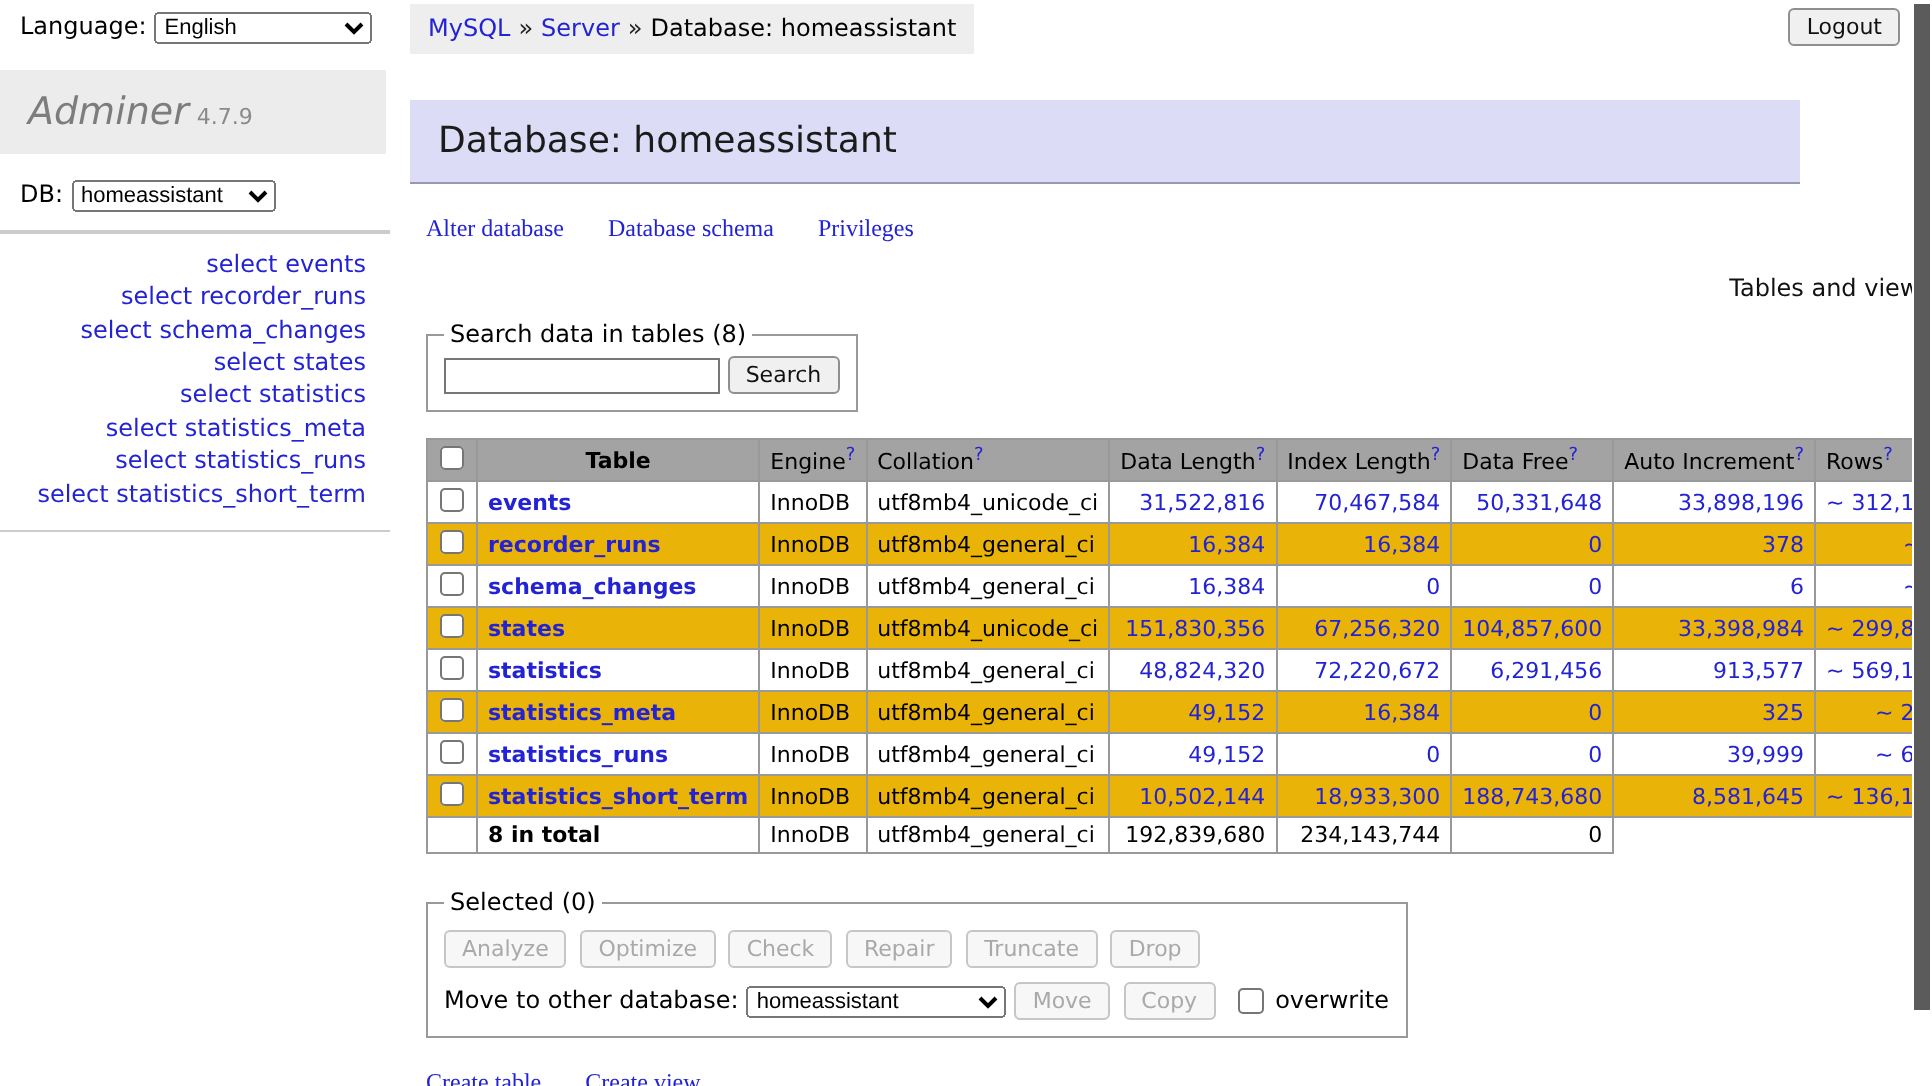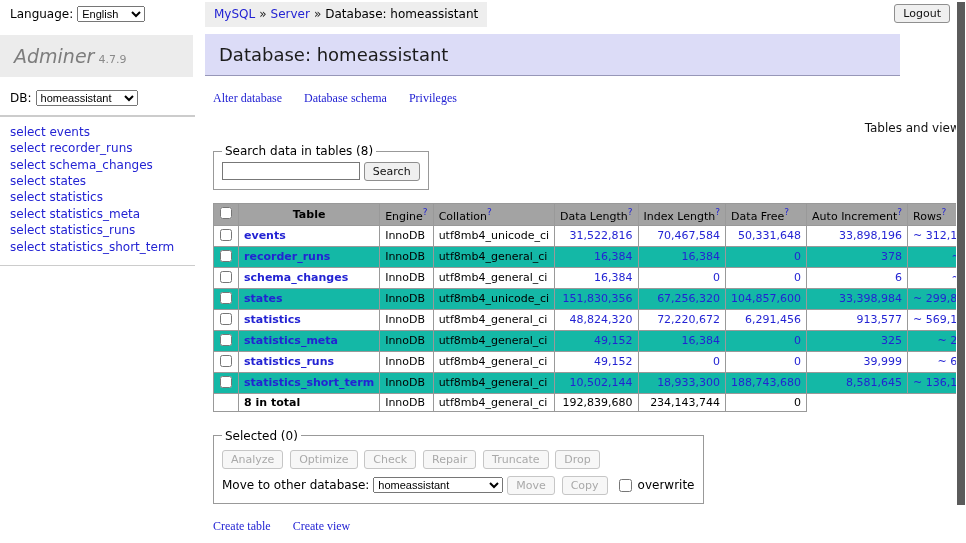--- a/index.html
+++ b/index.html
@@ -7,38 +7,38 @@
   body {
     width:966px; height:543px; position:relative; overflow:hidden;
     background:#fff; color:#000;
     font-family:"DejaVu Sans", sans-serif; font-size:12px;
   }
   a { color:#2323d3; text-decoration:none; cursor:pointer; }
 
   
   #sidebar { position:absolute; left:0; top:0; width:193px; }
   .lang-row { padding:6px 8px 4px 10px; white-space:nowrap; }
-  .lang-row select { width:68px; margin-left:4px; font-size:11px; }
+  .lang-row select { width:109px; margin-left:4px; font-size:11px; }
   #app-title {
     background:#ececec; color:#7d7d7d; font-style:italic; font-weight:400;
     font-size:19px; margin:9px 0 0; padding:10px 0 10px 14px;
   }
   #app-title .ver { font-size:11px; font-style:normal; color:#8a8a8a; margin-left:4px; }
   .db-row { padding:13px 8px 9px 10px; white-space:nowrap; }
   .db-row select { width:102px; margin-left:4px; font-size:11px; }
   .side-hr { border:0; border-top:1px solid #ccc; margin:0 0 0 0; width:195px; }
   .side-actions { padding:7px 10px 8px; line-height:1.25; width:185px; }
   .side-actions a { margin-right:14px; white-space:nowrap; }
-  .side-links { padding:8px 10px 9px; }
+  .side-links { padding:8px 10px 9px;text-align:right; }
   .side-links p { margin:0 0 1px; line-height:1.28; white-space:nowrap; }
 
   
   #main { position:absolute; left:205px; top:0; width:761px; }
   #breadcrumb {
-    display:inline-block; background:#eeeeee; padding:5px 9px 6px; margin:2px 0 0;
+    display:inline-block; background:#eeeeee; padding:5px 9px 6px; margin:2px 0 16px;
   }
   #breadcrumb .sep { color:#222; margin:0 4px; }
   .btn {
     font-family:"DejaVu Sans", sans-serif; font-size:11px; color:#111;
     background:#f0f0f0; border:1px solid #8f8f8f; border-radius:3px;
     padding:2px 8px; cursor:pointer;
   }
   .btn:disabled, .btn[disabled] {
     color:#a9a9a9; border-color:#c6c6c6; background:#f7f7f7; cursor:default;
   }
@@ -61,21 +61,21 @@
   .db-tables th, .db-tables td { border:1px solid #999; padding:2px 5px; height:18px; }
   .db-tables thead th { background:#a3a3a3; font-weight:400; text-align:left; white-space:nowrap; }
   .db-tables thead th.c-table { font-weight:700; text-align:center; }
   .db-tables sup a { font-size:9px; }
   .c-check { width:16px; text-align:center; }
   .c-table { width:118px; }
   .c-engine { width:44px; }
   .c-coll { width:92px; }
   .num { text-align:right; white-space:nowrap; }
   .db-tables td a.num-link { display:block; text-align:right; }
-  .db-tables tbody tr.alt td { background:#14b8a6; }
+  .db-tables tbody tr.alt td { background:#eab308; }
   .db-tables td.name a { font-weight:700; }
   .db-tables tfoot td { font-weight:400; }
   .db-tables tfoot td.name { font-weight:700; }
   .db-tables input[type=checkbox] { margin:1px; width:12px; height:12px; }
 
   
   #selected-fieldset { margin-top:17px; width:400px; }
   #selected-fieldset .btn-row { margin:3px 0 7px; }
   #selected-fieldset .btn { margin-right:3px; }
   .move-row { white-space:nowrap; font-size:12px; }

